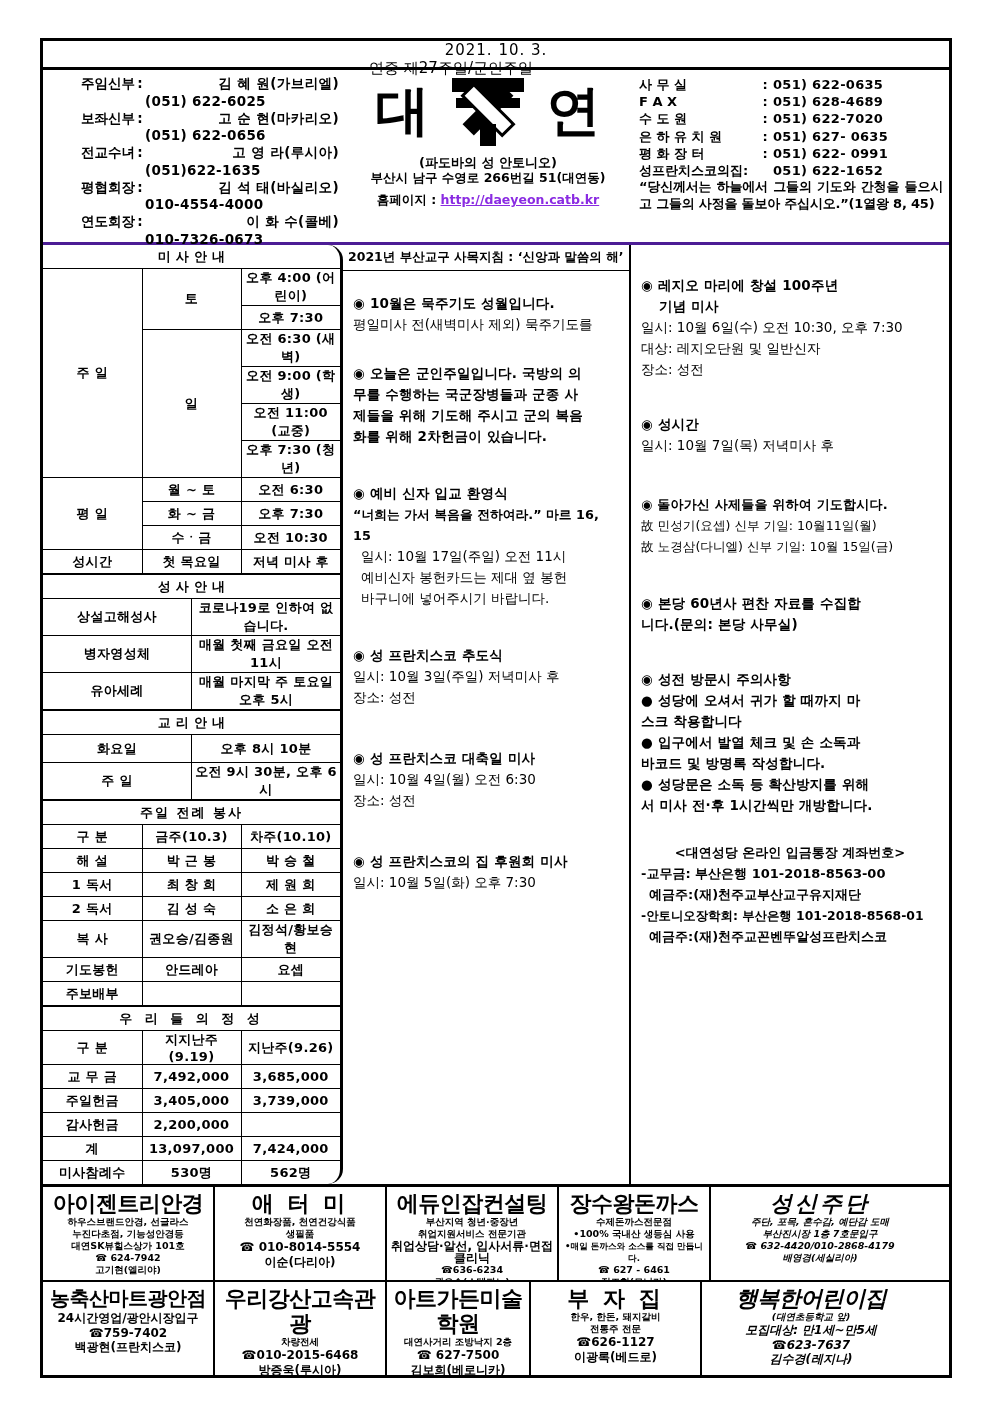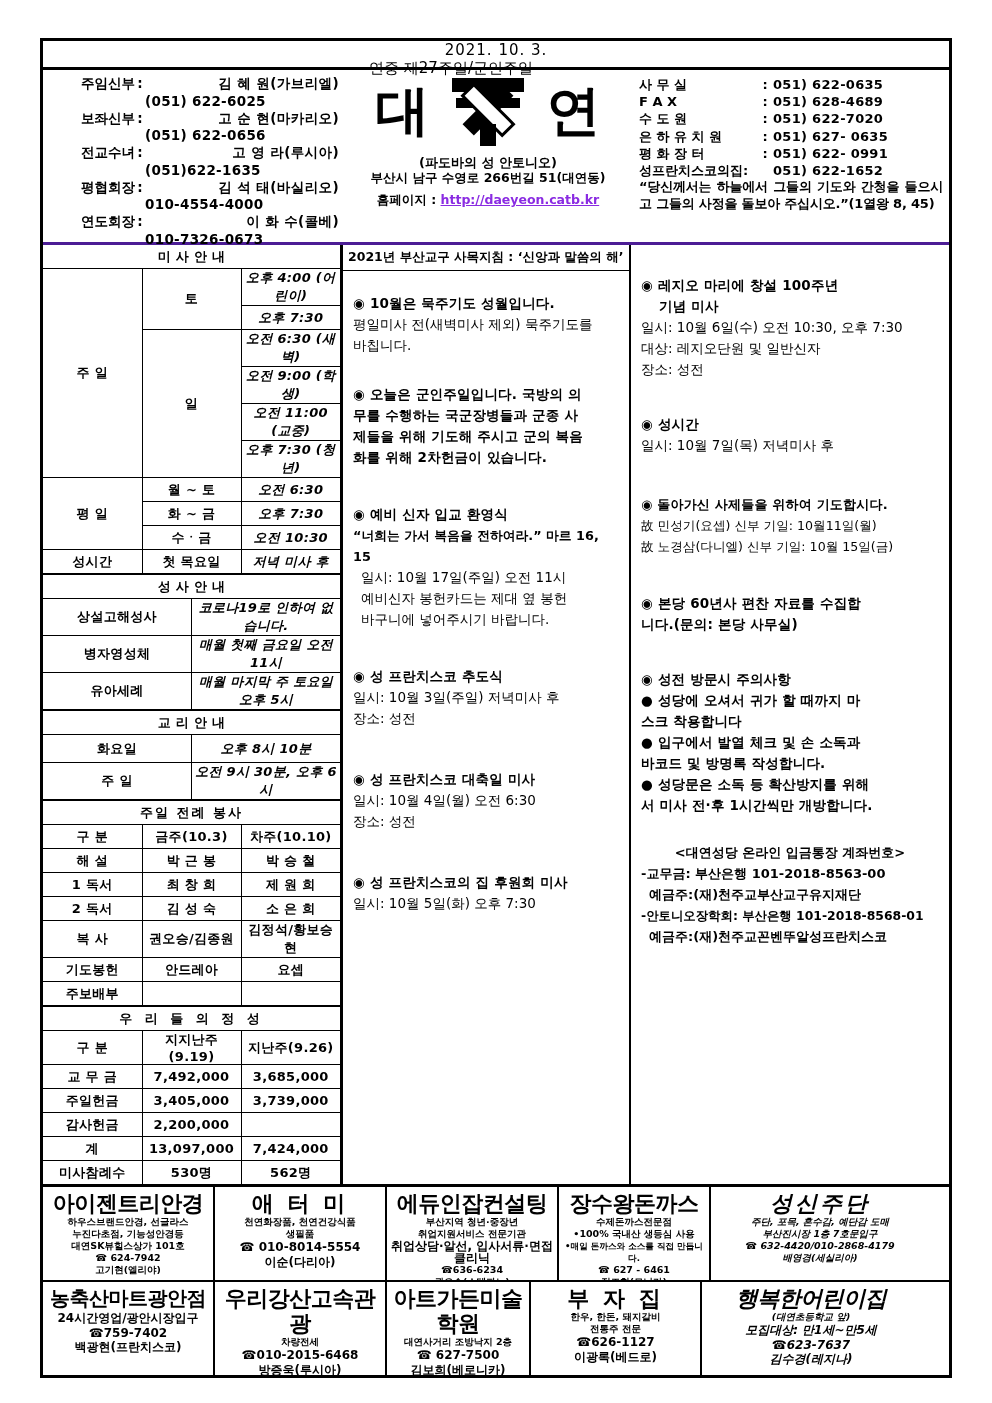--- a/index.html
+++ b/index.html
@@ -71,37 +71,37 @@
 
   .rline{display:flex;font-size:13px;line-height:17.2px;font-weight:bold;white-space:nowrap;}
   .rline .rl{width:120px;display:flex;justify-content:space-between;}
   .rline .rc{width:12px;text-align:center;}
   .rline .rv{flex:1;text-align:left;padding-left:2px;letter-spacing:0.3px;}
   .rline.tight .rl{letter-spacing:0px;justify-content:flex-start;}
   .quote{font-size:13px;line-height:16.5px;font-weight:bold;letter-spacing:-0.2px;text-align:justify;}
 
   
   .body3{display:flex;border-bottom:3px solid #000;}
-  .colL{width:300px;box-sizing:border-box;border-right:3px solid #000;}
+  .colL{width:300px;box-sizing:border-box;border-right:3px solid #000;border-radius:15px;}
   .colM{width:288px;box-sizing:border-box;border-right:2px solid #000;padding:0;}
   .colR{width:318px;box-sizing:border-box;}
 
   
   table.t{border-collapse:collapse;width:100%;table-layout:fixed;}
   table.t td{
     border:1px solid #000;
     font-size:13px;font-weight:bold;
     text-align:center;height:23px;padding:0 3px;
     letter-spacing:0.3px;
   }
   td.sect{
     font-size:15px;letter-spacing:5px;height:27px;border-left:0;border-right:0;
     border-top:2px solid #000;border-bottom:2px solid #000;
   }
-  td.lft{text-align:left;padding-left:8px;font-style:italic;}
+  td.lft{text-align:left;padding-left:8px;}
   .tblwrap td:first-child{border-left:0;}
   .tblwrap td:last-child{border-right:0;}
 
   
   .ann{padding:8px 10px 0 10px;font-size:13.5px;line-height:21px;}
   .item{margin-bottom:20px;}
   .item .t{font-weight:bold;letter-spacing:0.2px;text-indent:0;}
   .item .d{font-weight:normal;letter-spacing:0px;}
   .item .d.ind{padding-left:8px;}
   .item .q{font-weight:bold;font-size:12.8px;}
@@ -410,21 +410,20 @@
           </table>
 
       </div>
 
       <div class="colM">
         <div class="topline">2021년 부산교구 사목지침 : ‘신앙과 말씀의 해’</div>
         <div class="ann">
           <div class="item" style="margin-top:14px">
             <div class="t">◉ 10월은 묵주기도 성월입니다.</div>
             <div class="d">평일미사 전(새벽미사 제외) 묵주기도를</div>
-            <div class="d">바칩니다.</div>
           </div>
 
           <div class="item" style="margin-top:28px">
             <div class="t">◉ 오늘은 군인주일입니다. 국방의 의</div>
             <div class="t">무를 수행하는 국군장병들과 군종 사</div>
             <div class="t">제들을 위해 기도해 주시고 군의 복음</div>
             <div class="t">화를 위해 2차헌금이 있습니다.</div>
           </div>
 
           <div class="item" style="margin-top:36px">

